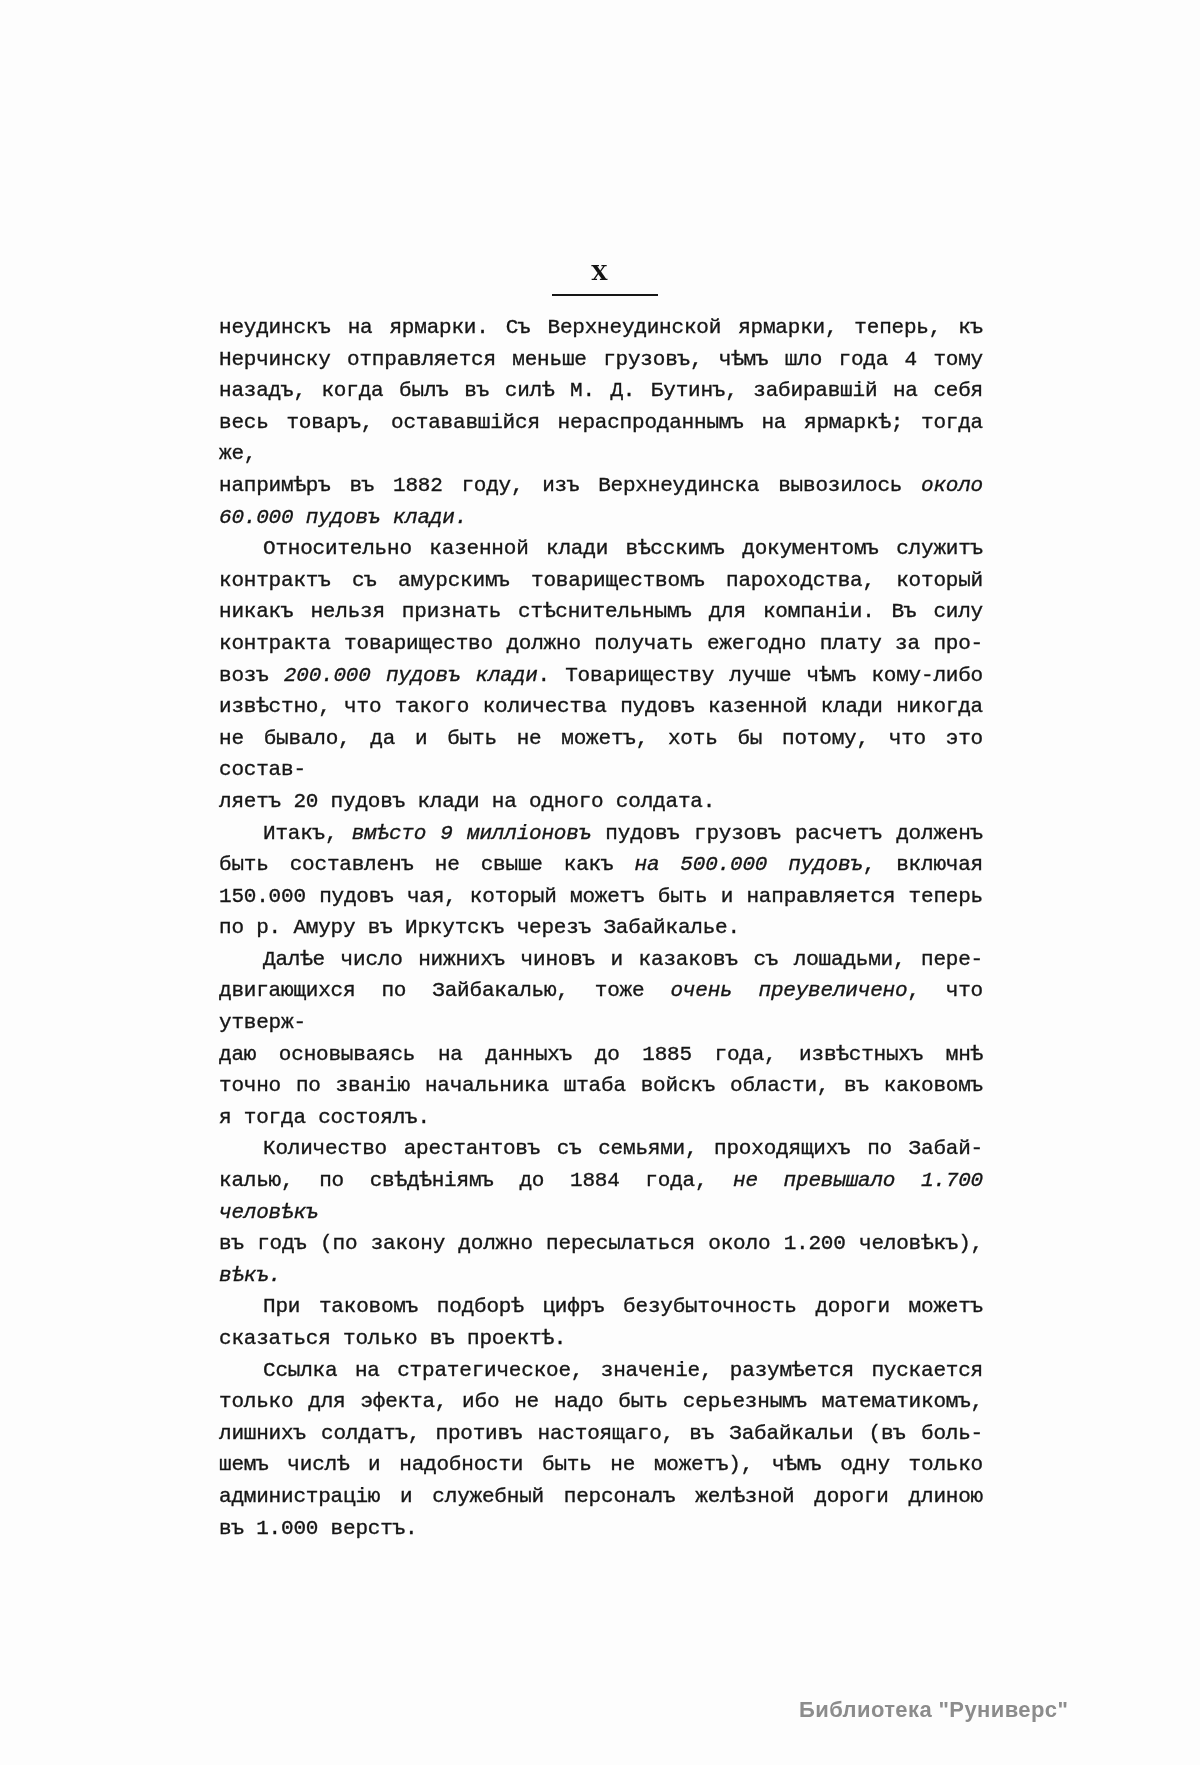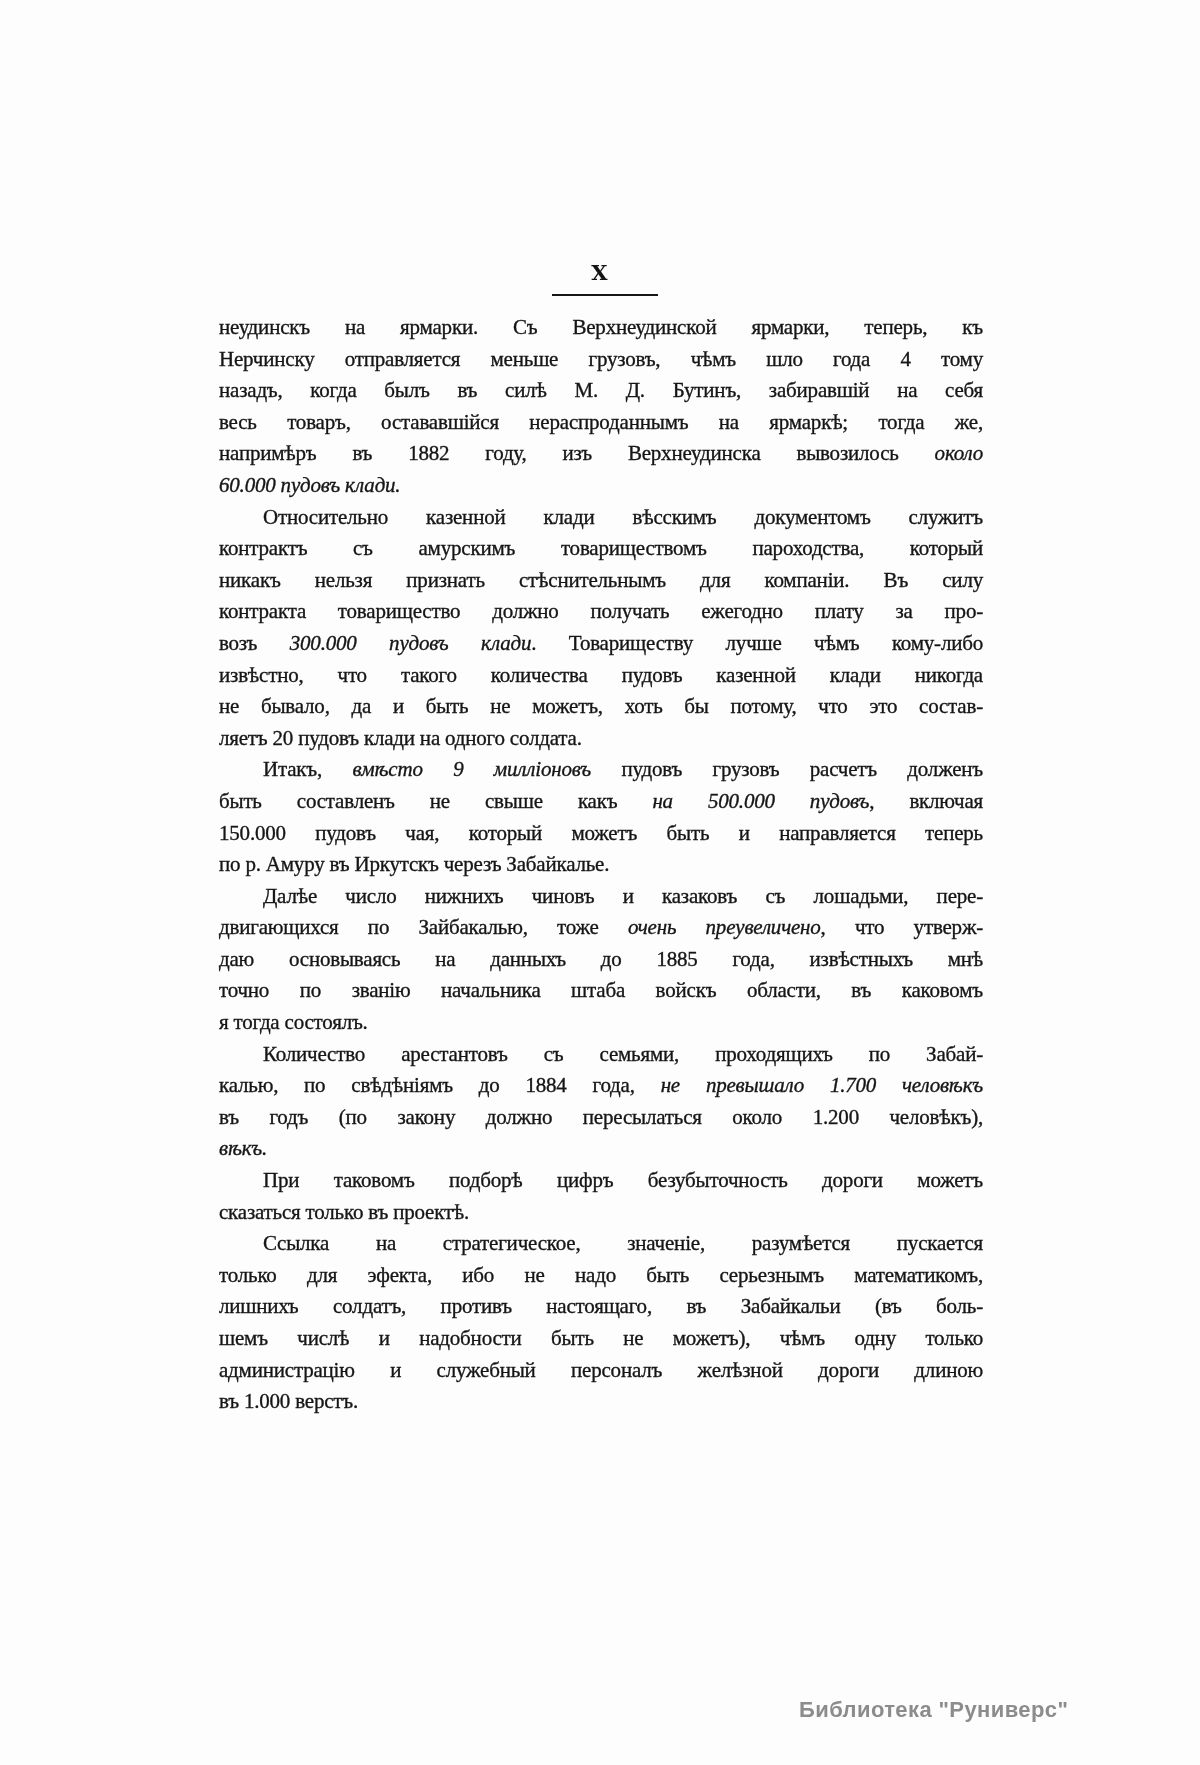--- a/index.html
+++ b/index.html
@@ -32,21 +32,21 @@
     left: 552px;
     width: 106px;
     height: 2.4px;
     background: #161616;
   }
   .text-block {
     position: absolute;
     left: 219px;
     top: 312px;
     width: 764px;
-    font-family: Liberation Serif, serif;
+    font-family: Liberation Mono, monospace;
     font-size: 21px;
     line-height: 31.6px;
     color: #161616;
     text-align: justify;
     letter-spacing: -0.2px;
     -webkit-text-stroke: 0.35px;
   }
   .paragraph { margin: 0; }
   .line { text-align-last: justify; }
   .line.last { text-align-last: left; }
@@ -76,21 +76,21 @@
         <div class="line"><span>назадъ, когда былъ въ силѣ М. Д. Бутинъ, забиравшій на себя</span></div>
         <div class="line"><span>весь товаръ, остававшійся нераспроданнымъ на ярмаркѣ; тогда же,</span></div>
         <div class="line"><span>напримѣръ въ 1882 году, изъ Верхнеудинска вывозилось </span><em>около</em></div>
         <div class="line last"><em>60.000 пудовъ клади.</em></div>
       </div>
       <div class="paragraph">
         <div class="line indent"><span>Относительно казенной клади вѣсскимъ документомъ служитъ</span></div>
         <div class="line"><span>контрактъ съ амурскимъ товариществомъ пароходства, который</span></div>
         <div class="line"><span>никакъ нельзя признать стѣснительнымъ для компаніи. Въ силу</span></div>
         <div class="line"><span>контракта товарищество должно получать ежегодно плату за про-</span></div>
-        <div class="line"><span>возъ </span><em>300.000 пудовъ клади</em><span>. Товариществу лучше чѣмъ кому-либо</span></div>
+        <div class="line"><span>возъ </span><em>200.000 пудовъ клади</em><span>. Товариществу лучше чѣмъ кому-либо</span></div>
         <div class="line"><span>извѣстно, что такого количества пудовъ казенной клади никогда</span></div>
         <div class="line"><span>не бывало, да и быть не можетъ, хоть бы потому, что это состав-</span></div>
         <div class="line last"><span>ляетъ 20 пудовъ клади на одного солдата.</span></div>
       </div>
       <div class="paragraph">
         <div class="line indent"><span>Итакъ, </span><em>вмѣсто 9 милліоновъ</em><span> пудовъ грузовъ расчетъ долженъ</span></div>
         <div class="line"><span>быть составленъ не свыше какъ </span><em>на 500.000 пудовъ</em><span>, включая</span></div>
         <div class="line"><span>150.000 пудовъ чая, который можетъ быть и направляется теперь</span></div>
         <div class="line last"><span>по р. Амуру въ Иркутскъ черезъ Забайкалье.</span></div>
       </div>

